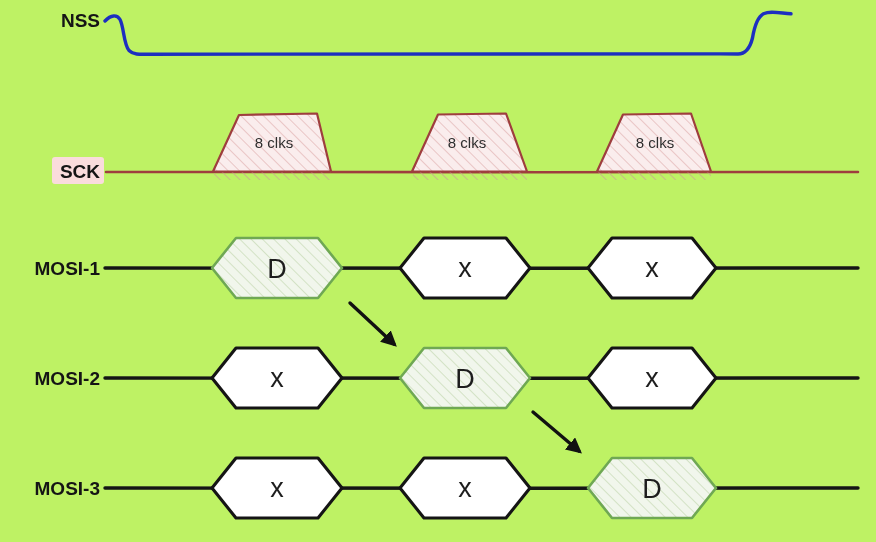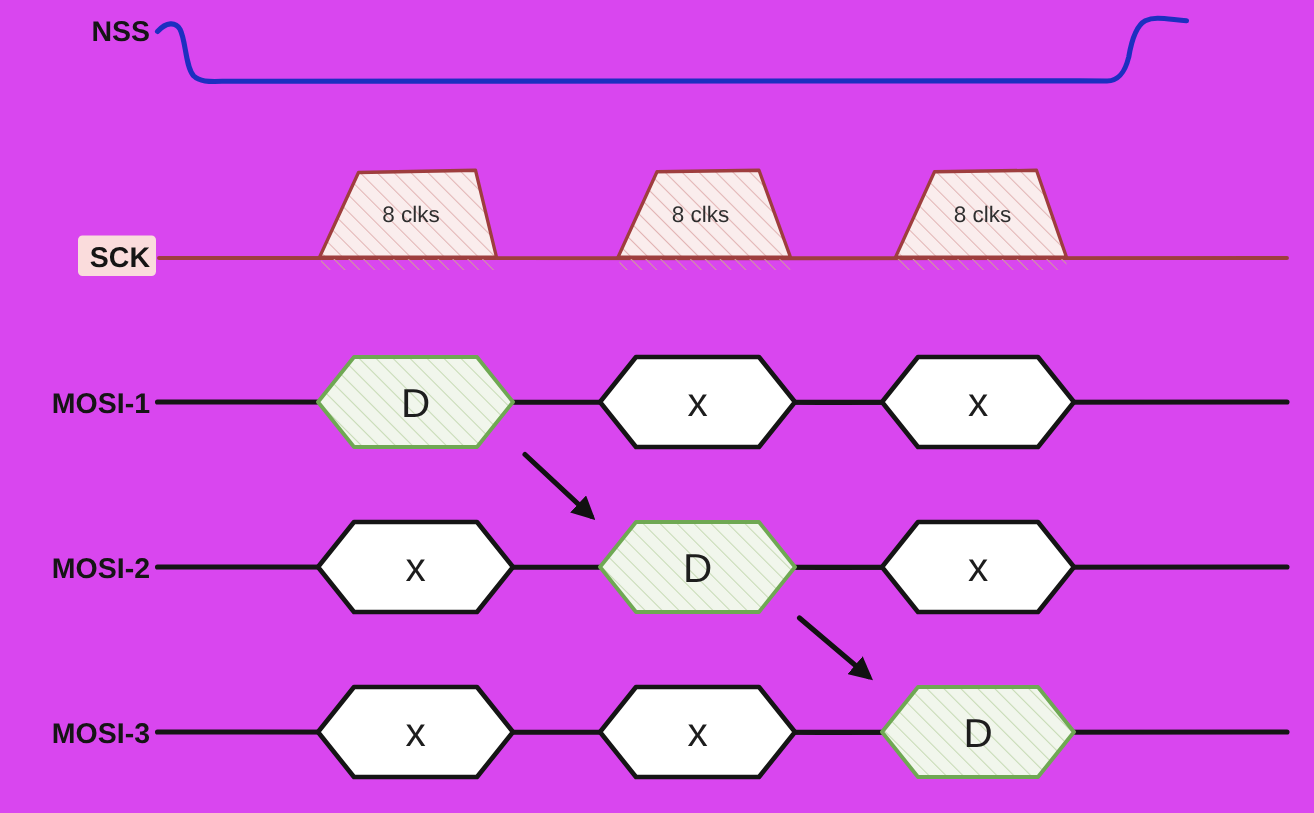--- a/index.html
+++ b/index.html
@@ -1,20 +1,20 @@
 <!DOCTYPE html>
 <html><head>
 <meta charset="utf-8">
 <style>
   html, body { margin: 0; padding: 0; background: #ffffff; }
   .canvas {
     position: relative;
     width: 876px;
     height: 542px;
-    background: #d946ef;
+    background: #bef264;
     font-family: "Liberation Sans", sans-serif;
     overflow: hidden;
   }
   svg { position: absolute; top: 0; left: 0; }
   text { font-family: "Liberation Sans", sans-serif; }
   .sig-label { font-size: 19px; font-weight: 700; fill: #151515; }
   .burst-label { font-size: 15px; fill: #2e2e2e; }
   .slot-letter { font-size: 27px; fill: #1d1d1d; }
 </style>
 </head>

